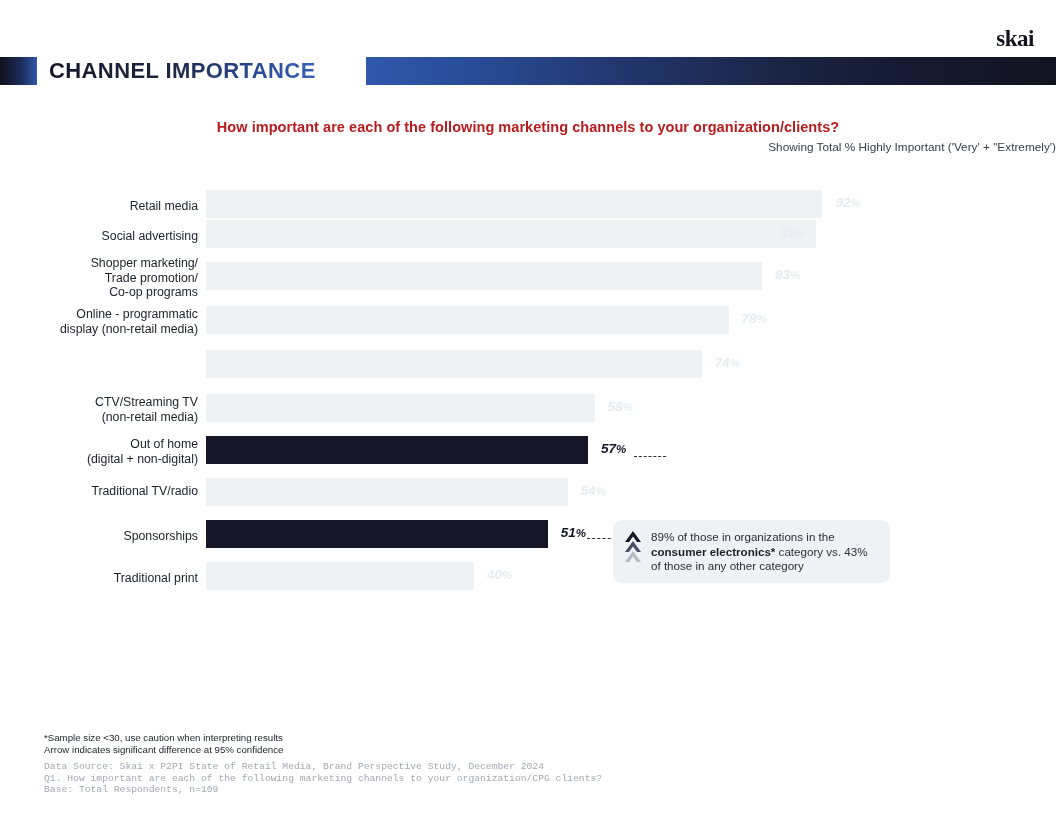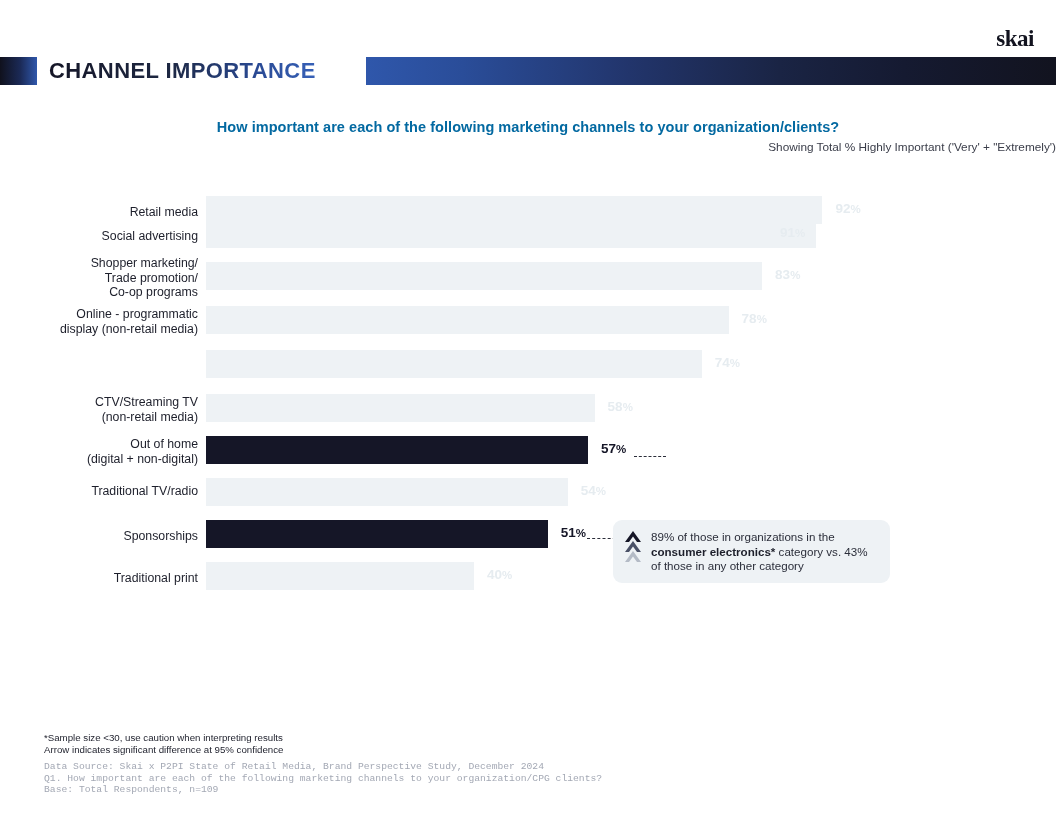--- a/index.html
+++ b/index.html
@@ -69,21 +69,21 @@
   }
 
   
   .chart-question {
     position: absolute;
     left: 0; top: 119px;
     width: 1056px;
     text-align: center;
     font-size: 14.5px;
     font-weight: 700;
-    color: #0369a1;
+    color: #b91c1c;
     letter-spacing: 0.05px;
   }
   .chart-subtitle {
     position: absolute;
     left: 0; top: 140px;
     width: 1056px;
     text-align: right;
     font-size: 11.8px;
     font-weight: 400;
     color: #3a3d49;
@@ -122,20 +122,21 @@
   .bar-fill {
     height: 100%;
     background: #eef2f5;
   }
   .bar-row.hl .bar-fill {
     background: #151627;
   }
   .bar-value {
     position: absolute;
     font-size: 13.5px;
+    font-style: italic;
     font-weight: 700;
     color: #e6ecf0;
     white-space: nowrap;
   }
   .bar-row.hl .bar-value {
     color: #151627;
   }
   .bar-value .pct {
     font-size: 11.5px;
     font-weight: 700;
@@ -229,21 +230,21 @@
   <div class="header-band">
     <div class="band-left"></div>
     <div class="band-right"></div>
   </div>
   <div class="page-title">CHANNEL IMPORTANCE</div>
 
   <div class="chart-question">How important are each of the following marketing channels to your organization/clients?</div>
   <div class="chart-subtitle">Showing Total % Highly Important ('Very' + "Extremely')</div>
 
   <div class="chart" id="chart">
-      <div class="bar-row" style="top: 18px;">
+      <div class="bar-row" style="top: 12px;">
         <div class="bar-label" style="top: 8.7px;">
           <div>Retail media</div>
         </div>
         <div class="bar-track" style="width: 616.4px; height: 28px;">
           <div class="bar-fill"></div>
         </div>
         <div class="bar-value" style="left: 835.4px; top: 5px;"><span>92</span><span class="pct">%</span></div>
       </div>
       <div class="bar-row" style="top: 42px;">
         <div class="bar-label" style="top: 8.7px;">

